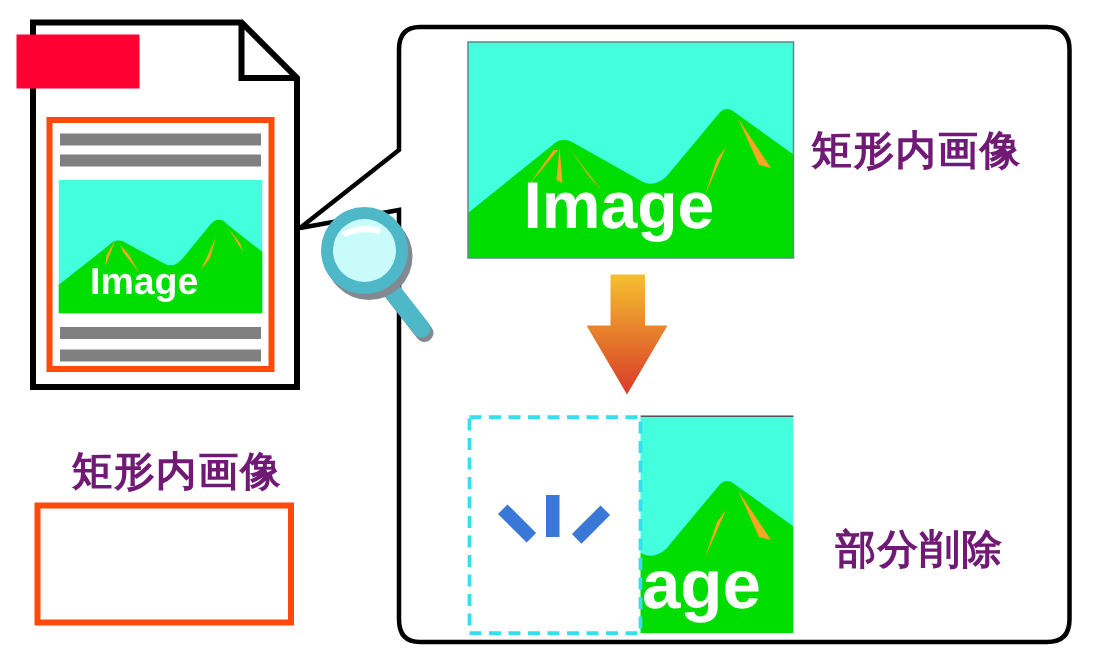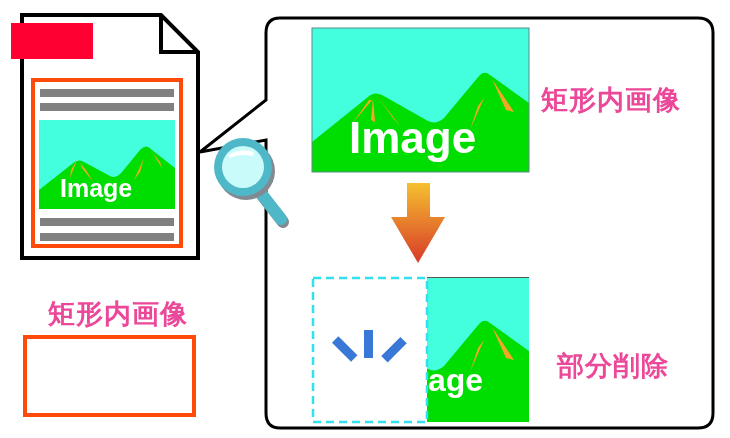--- a/index.html
+++ b/index.html
@@ -1,19 +1,19 @@
 <!DOCTYPE html>
 <html><head>
 <meta charset="utf-8">
 <style>
   html,body{margin:0;padding:0;background:#fff;}
   body{width:730px;height:438px;position:relative;overflow:hidden;font-family:"DejaVu Sans",sans-serif;}
   .abs{position:absolute;}
   svg{position:absolute;left:0;top:0;}
-  .label{position:absolute;font-family:"DejaVu Sans",sans-serif;font-weight:bold;color:#ec4899;font-size:27px;letter-spacing:1px;white-space:nowrap;}
+  .label{position:absolute;font-family:"DejaVu Sans",sans-serif;font-weight:bold;color:#701a75;font-size:27px;letter-spacing:1px;white-space:nowrap;}
 </style>
 </head>
 <body>
 
 <svg width="730" height="438" viewBox="0 0 730 438">
   <defs>
     <linearGradient id="arrowGrad" x1="0" y1="0" x2="0" y2="1">
       <stop offset="0" stop-color="#f5c030"></stop>
       <stop offset="1" stop-color="#d83a28"></stop>
     </linearGradient>
@@ -86,17 +86,17 @@
     <rect x="364" y="330" width="9" height="28"></rect>
     <rect x="340" y="336" width="9" height="27" transform="rotate(-45 344 349)"></rect>
     <rect x="390" y="336" width="9" height="27" transform="rotate(45 394 349)"></rect>
   </g>
 
   <rect x="25" y="337" width="169" height="78" fill="#fff" stroke="#ff4a0a" stroke-width="4"></rect>
 </svg>
 
 <div class="abs" style="left:60px;top:174px;font-size:25px;font-weight:bold;color:#fff;font-family:'Liberation Sans',sans-serif;">Image</div>
 <div class="abs" style="left:349px;top:113px;font-size:44px;font-weight:bold;color:#fff;font-family:'Liberation Sans',sans-serif;">Image</div>
-<div class="abs" style="left:428px;top:362px;font-size:32px;font-weight:bold;color:#fff;font-family:'Liberation Sans',sans-serif;">age</div>
+<div class="abs" style="left:428px;top:362px;font-size:46px;font-weight:bold;color:#fff;font-family:'Liberation Sans',sans-serif;">age</div>
 
 <div class="label" style="left:541px;top:82px;">矩形内画像</div>
 <div class="label" style="left:557px;top:348px;">部分削除</div>
 <div class="label" style="left:48px;top:296px;">矩形内画像</div>
 
 </body></html>

